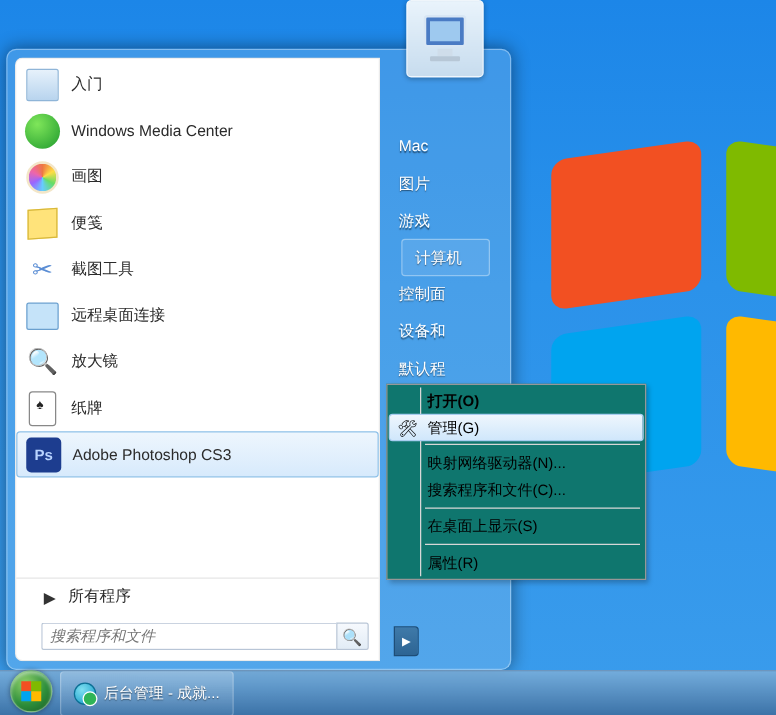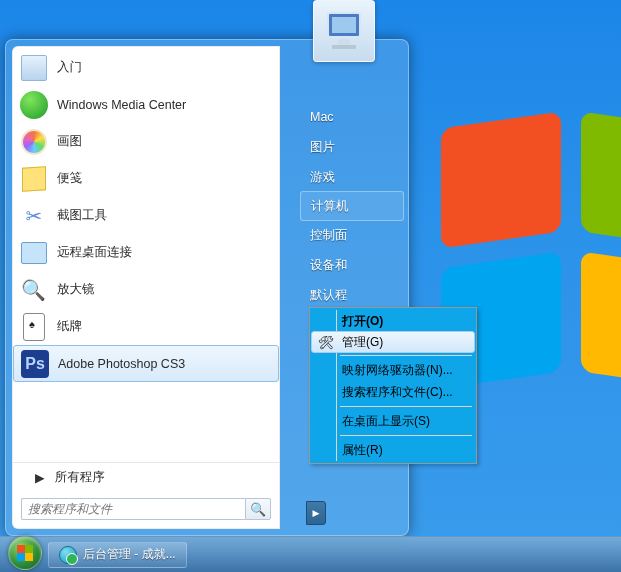--- a/index.html
+++ b/index.html
@@ -11,77 +11,77 @@
 .logo-swoosh .quad { position: absolute; width: 120px; height: 120px; border-radius: 12px; }
 .logo-swoosh .r { background: #f25022; top: 0; left: 0; transform: skewY(-8deg); }
 .logo-swoosh .g { background: #7fba00; top: 0; right: 0; transform: skewY(8deg); }
 .logo-swoosh .b { background: #00a4ef; bottom: 0; left: 0; transform: skewY(-8deg); }
 .logo-swoosh .y { background: #ffb900; bottom: 0; right: 0; transform: skewY(8deg); }
 
 
 .start-menu { position: absolute; left: 5px; bottom: 36px; width: 404px; height: 497px; background: rgba(160, 200, 230, 0.25); border: 1px solid rgba(255,255,255,0.35); border-radius: 8px; box-shadow: 0 0 14px rgba(0,0,0,0.45); display: flex; }
 
 
-.left-col { width: 268px; background: #fff; border-radius: 6px 0 0 6px; margin: 6px 0 6px 6px; display: flex; flex-direction: column; border: 1px solid rgba(0,0,0,0.08); }
+.left-col { width: 292px; background: #fff; border-radius: 6px 0 0 6px; margin: 6px 0 6px 6px; display: flex; flex-direction: column; border: 1px solid rgba(0,0,0,0.08); }
 .programs { flex: 1; padding: 2px 0 0 0; }
 .prog-item { display: flex; align-items: center; height: 37px; padding: 0 6px; font-size: 12.5px; color: #2b2b2b; cursor: default; }
 .prog-item.selected { background: linear-gradient(180deg, #eef6fd, #d7eafc); border: 1px solid #8cc0e8; border-radius: 3px; }
 .prog-item .picon { width: 30px; height: 30px; margin-right: 8px; display: flex; align-items: center; justify-content: center; font-size: 20px; }
 .all-programs { display: flex; align-items: center; height: 30px; padding: 0 10px 0 22px; font-size: 12.5px; color: #2b2b2b; border-top: 1px solid #e6e6e6; }
 .all-programs .tri { margin-right: 10px; color: #333; }
 .search-row { padding: 6px 8px 8px 8px; display: flex; gap: 0; }
-.search-input { flex: 1; height: 22px; border: 1px solid #b8c5d6; border-right: none; border-radius: 2px 0 0 2px; padding: 0 6px; font-size: 12px; font-style: italic; color: #14532d; outline: none; }
+.search-input { flex: 1; height: 22px; border: 1px solid #b8c5d6; border-right: none; border-radius: 2px 0 0 2px; padding: 0 6px; font-size: 12px; font-style: italic; color: #14532d; outline: none; margin-left: 12px; }
 .search-btn { width: 26px; height: 22px; border: 1px solid #b8c5d6; border-radius: 0 2px 2px 0; background: linear-gradient(180deg, #f6f9fd, #e2ecf6); display: flex; align-items: center; justify-content: center; font-size: 13px; color: #5880aa; }
 
 
-.right-col { flex: 1; padding: 62px 0 8px 16px; display: flex; flex-direction: column; color: #fff; font-size: 12.5px; position: relative; }
+.right-col { flex: 1; padding: 62px 0 8px 1px; display: flex; flex-direction: column; color: #fff; font-size: 12.5px; position: relative; }
 .avatar-box { position: absolute; top: -40px; left: 50%; transform: translateX(-50%); width: 62px; height: 62px; background: linear-gradient(180deg, #e9f3fb, #c7dcee); border: 1px solid rgba(255,255,255,0.7); border-radius: 4px; box-shadow: 0 1px 4px rgba(0,0,0,0.3); display: flex; align-items: center; justify-content: center; }
 .avatar-box svg { width: 48px; height: 48px; }
 .r-item { height: 30px; display: flex; align-items: center; padding: 0 14px; text-shadow: 0 1px 1px rgba(0,0,0,0.5); cursor: default; }
-.r-item.hover { background: rgba(255,255,255,0.10); border: 1px solid rgba(255,255,255,0.35); border-radius: 3px; margin: -1px 4px; padding: 0 10px; }
+.r-item.hover { background: rgba(255,255,255,0.10); border: 1px solid rgba(255,255,255,0.35); border-radius: 3px; margin: -1px 16px; padding: 0 10px; }
 .shutdown-wrap { margin: auto 10px 2px 10px; display: flex; height: 24px; }
 .shutdown-btn { flex: 1; background: linear-gradient(180deg, #3f7aa9, #2d6493); border: 1px solid #1e4d77; border-right: none; border-radius: 3px 0 0 3px; display: flex; align-items: center; justify-content: center; font-size: 12px; color: #fff; text-shadow: 0 1px 1px rgba(0,0,0,0.4); }
 .shutdown-arrow { width: 20px; background: linear-gradient(180deg, #3f7aa9, #2d6493); border: 1px solid #1e4d77; border-radius: 0 3px 3px 0; display: flex; align-items: center; justify-content: center; color: #fff; font-size: 9px; }
 
 
-.context-menu { position: absolute; left: 309px; top: 307px; width: 168px; background: #0ea5e9; border: 1px solid #979797; box-shadow: 2px 2px 4px rgba(0,0,0,0.25); font-size: 12px; padding: 2px; }
+.context-menu { position: absolute; left: 309px; top: 307px; width: 208px; background: #0f766e; border: 1px solid #979797; box-shadow: 2px 2px 4px rgba(0,0,0,0.25); font-size: 12px; padding: 2px; }
 .context-menu .cm-item { display: flex; align-items: center; height: 22px; padding: 0 20px 0 30px; position: relative; color: #000; }
 .context-menu .cm-item.def { font-weight: bold; }
 .context-menu .cm-item.hl { background: linear-gradient(180deg, #eef6fd, #d0e7fb); border: 1px solid #a7cdf0; border-radius: 3px; margin: -1px; }
 .context-menu .cm-sep { height: 1px; background: #d7d7d7; margin: 3px 2px 3px 28px; }
 .context-menu .cm-icon { position: absolute; left: 6px; width: 16px; height: 16px; display: flex; align-items: center; justify-content: center; font-size: 13px; }
 .cm-gutter { position: absolute; left: 26px; top: 2px; bottom: 2px; width: 1px; background: #d7d7d7; }
 
 
 .taskbar { position: absolute; left: 0; right: 0; bottom: 0; height: 36px; background: linear-gradient(180deg, rgba(125,175,217,0.85), rgba(60,110,160,0.9)); border-top: 1px solid rgba(255,255,255,0.25); display: flex; align-items: center; padding-left: 4px; }
 .start-orb { width: 42px; height: 32px; display: flex; align-items: center; justify-content: center; }
 .start-orb .orb { width: 34px; height: 34px; border-radius: 50%; background: radial-gradient(circle at 35% 30%, #8fd06a, #2e8f3b 55%, #175a23); border: 1px solid rgba(255,255,255,0.35); position: relative; margin-top: -4px; box-shadow: 0 0 4px rgba(0,0,0,0.4), inset 0 2px 3px rgba(255,255,255,0.45); }
 .start-orb .flag { position: absolute; inset: 8px; }
 .start-orb .flag span { position: absolute; width: 8px; height: 8px; }
 .start-orb .flag .fr { background: #f25022; top: 0; left: 0; }
 .start-orb .flag .fg { background: #7fba00; top: 0; right: 0; }
 .start-orb .flag .fb { background: #00a4ef; bottom: 0; left: 0; }
 .start-orb .flag .fy { background: #ffb900; bottom: 0; right: 0; }
-.task-item { height: 26px; display: flex; align-items: center; padding: 0 10px; margin-left: 2px; background: linear-gradient(180deg, rgba(255,255,255,0.22), rgba(255,255,255,0.05)); border: 1px solid rgba(255,255,255,0.25); border-radius: 3px; color: #fff; font-size: 12px; text-shadow: 0 1px 1px rgba(0,0,0,0.5); gap: 6px; }
+.task-item { height: 36px; display: flex; align-items: center; padding: 0 10px; margin-left: 2px; background: linear-gradient(180deg, rgba(255,255,255,0.22), rgba(255,255,255,0.05)); border: 1px solid rgba(255,255,255,0.25); border-radius: 3px; color: #fff; font-size: 12px; text-shadow: 0 1px 1px rgba(0,0,0,0.5); gap: 6px; }
 .task-item .ticon { width: 18px; height: 18px; border-radius: 50%; background: radial-gradient(circle at 35% 30%, #7edff1, #0f97c6); border: 1px solid #0b6f94; position: relative; }
 .task-item .ticon::after { content: ""; position: absolute; right: -2px; bottom: -2px; width: 10px; height: 10px; background: #2fb457; border: 1px solid #fff; border-radius: 50%; }
 
 
 .icon-doc { background: linear-gradient(180deg,#e6f1fb,#b8d4ee); border:1px solid #8fb5d8; border-radius:2px; width:26px; height:26px; }
 .icon-wmc { width:28px; height:28px; border-radius:50%; background: radial-gradient(circle at 35% 30%, #7fe65a, #1f9a2d); }
 .icon-calc { background:#4b7bb8; border:1px solid #2b5a94; width:24px; height:26px; border-radius:2px; position:relative;}
 .icon-calc::before{content:"";position:absolute;left:3px;right:3px;top:3px;height:6px;background:#dff;}
 .icon-paint { width:26px; height:26px; border-radius:50%; background: conic-gradient(#e74, #fd4, #6d6, #6cf, #96f, #e6a, #e74); border:2px solid #f3e6c8; }
 .icon-note { background:#ffe37a; border:1px solid #d8b83b; width:24px;height:24px; transform: skewY(-4deg);}
 .icon-snip { color:#5a8dd4; font-size:22px; }
 .icon-rdp { width:26px;height:22px; background:#c5e3f9; border:1px solid #6ba0cf; border-radius:2px;}
 .icon-mag { color:#5a8dd4; font-size:22px; }
 .icon-cards { width:22px;height:28px; background:#fff; border:1px solid #888; border-radius:3px; position:relative;}
 .icon-cards::after{content:"♠";position:absolute;left:5px;top:4px;font-size:11px;color:#222;}
-.icon-ps { width:28px;height:28px; background:#1d3d8f; border-radius:4px; display:flex;align-items:center;justify-content:center; color:#b9d4ff; font-weight:bold; font-size:16px; font-family: Arial;}
+.icon-ps { width:28px;height:28px; background:#1d3d8f; border-radius:4px; display:flex;align-items:center;justify-content:center; color:#b9d4ff; font-weight:bold; font-size:12px; font-family: Arial;}
 </style>
 </head>
 <body>
 
 <div class="desktop-bg">
   <div class="logo-swoosh">
     <div class="quad r"></div>
       <div class="quad g"></div>
       <div class="quad b"></div>
       <div class="quad y"></div>

